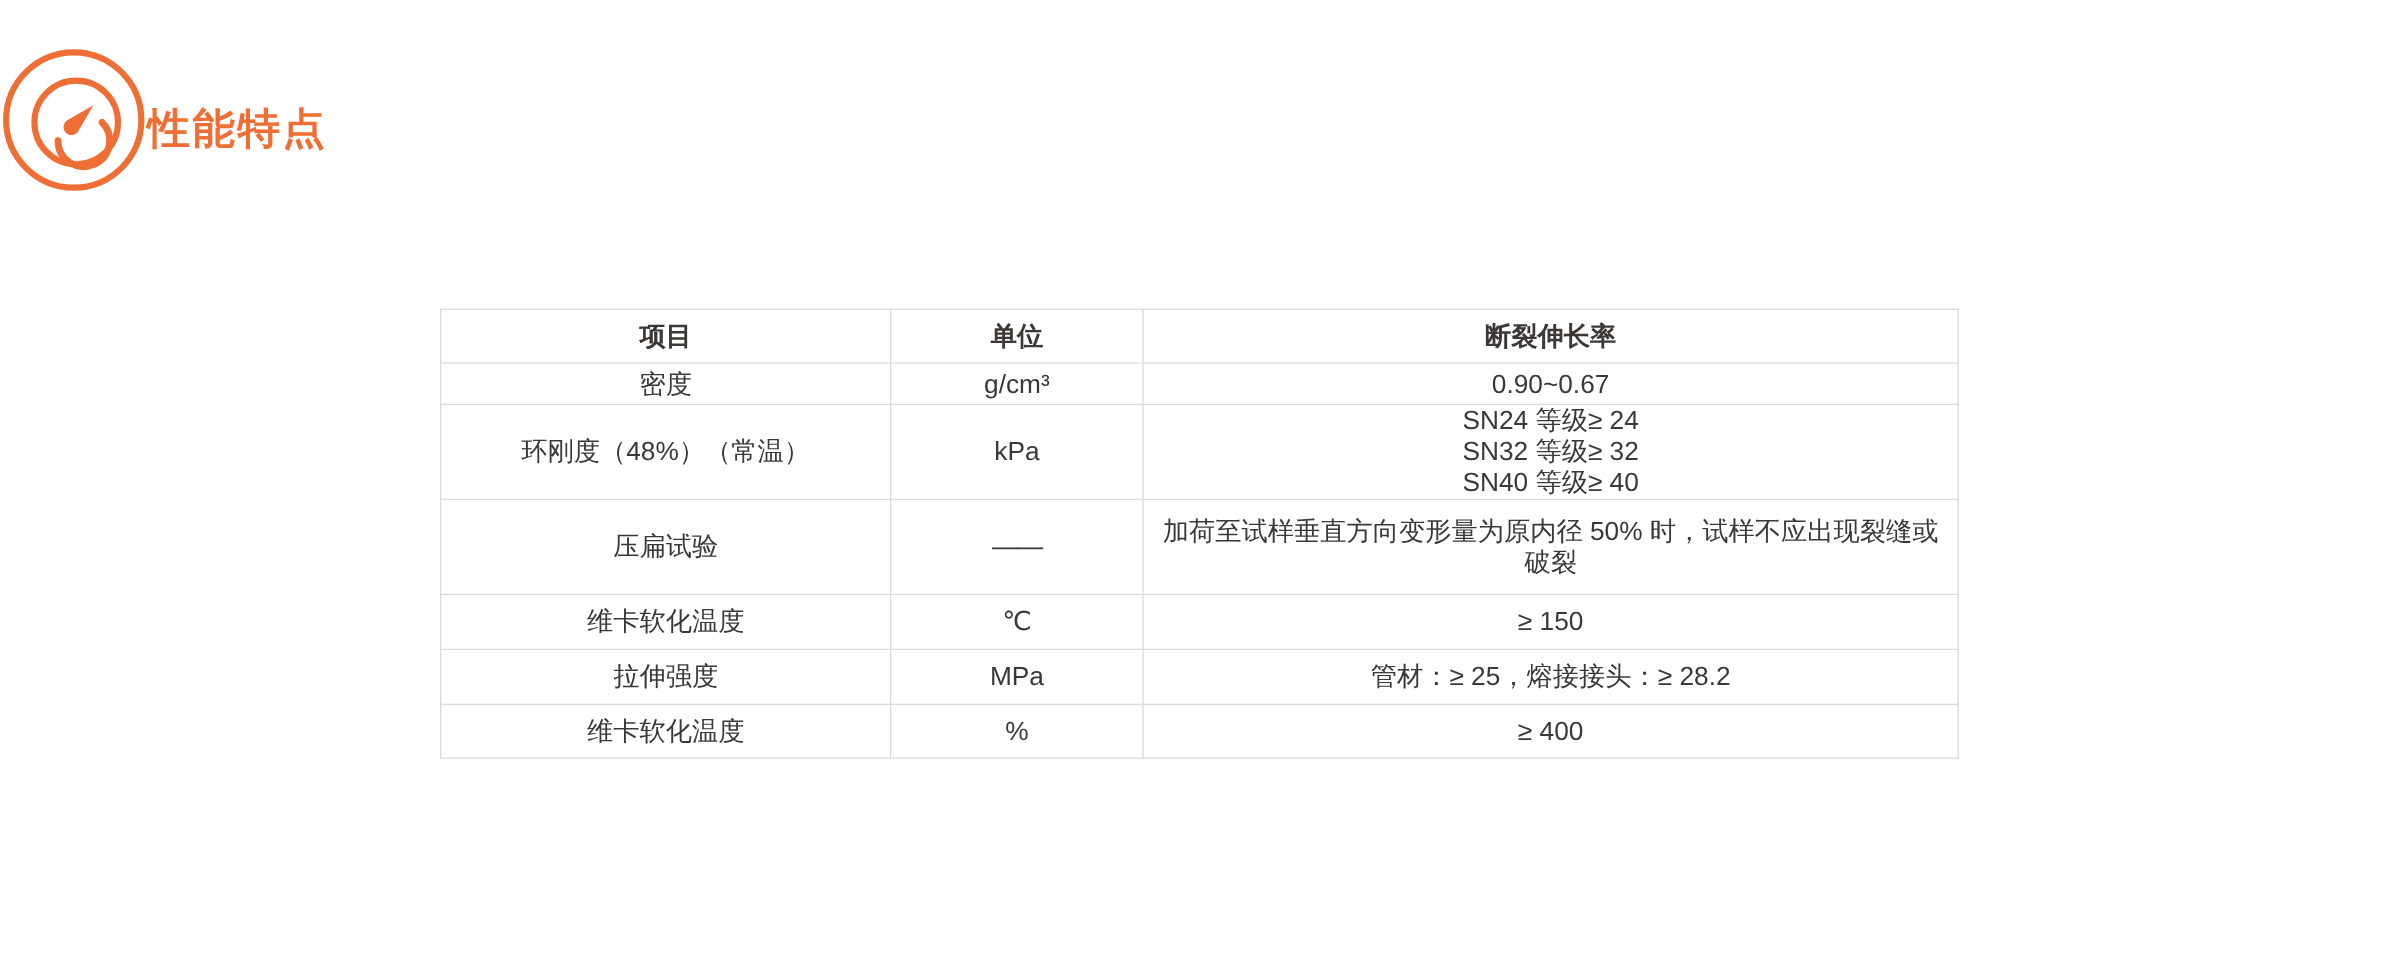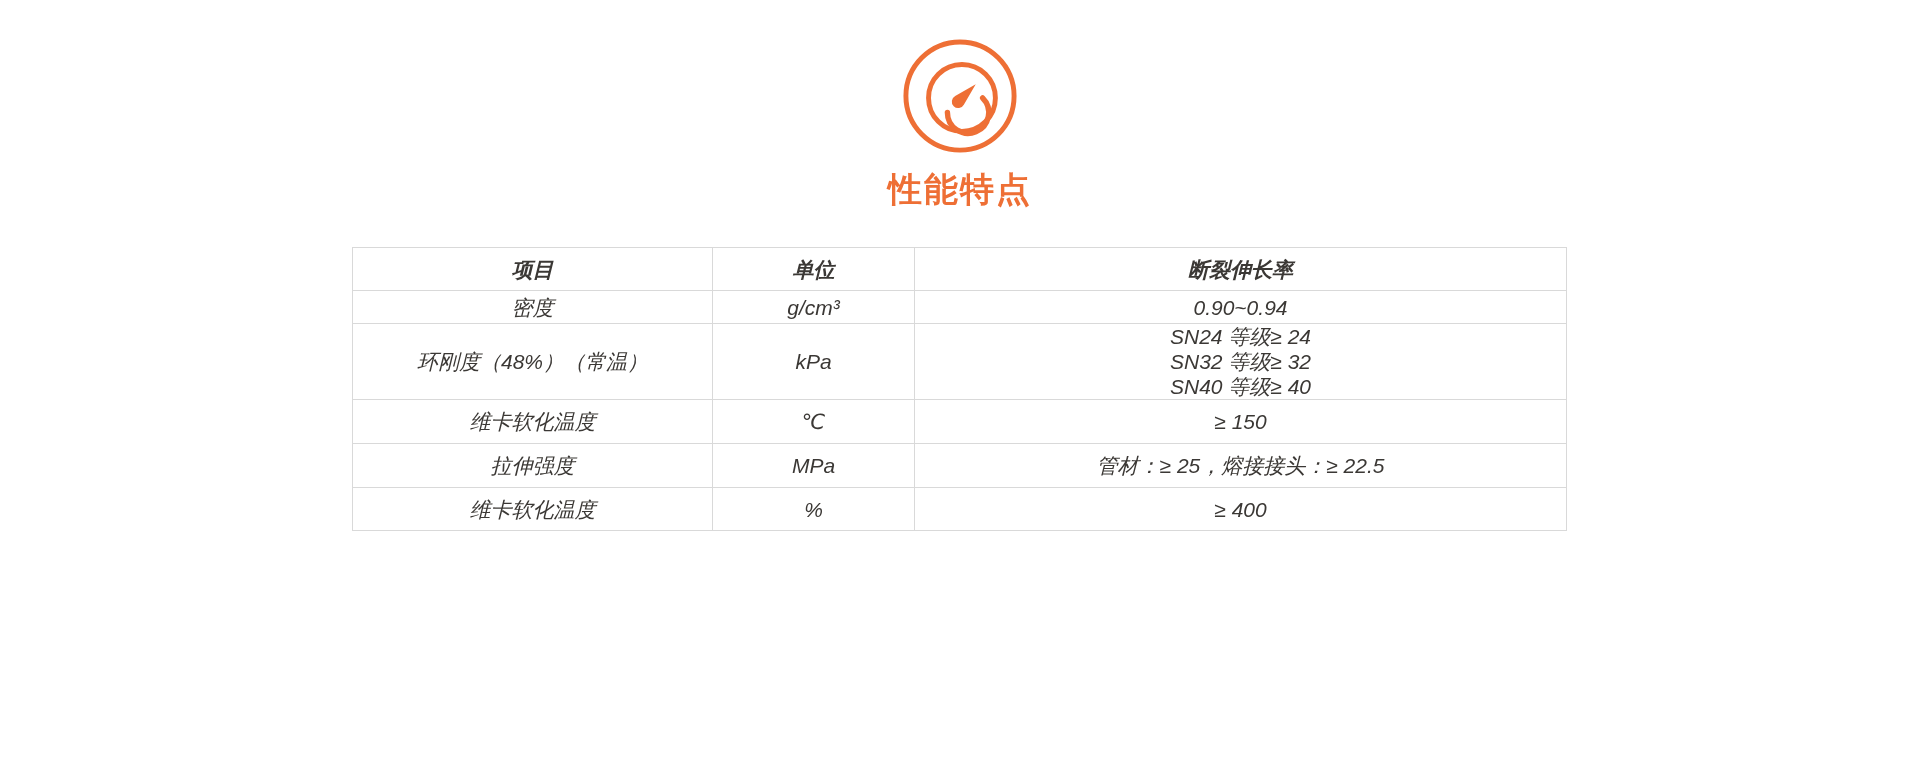--- a/index.html
+++ b/index.html
@@ -14,21 +14,21 @@
     height: 780px;
     background: #ffffff;
     overflow: hidden;
   }
   .section-header {
     position: absolute;
     top: 36px;
     left: 0;
     right: 0;
     display: flex;
-    flex-direction: column;
+    flex-direction: row;
     align-items: center;
   }
   .gauge-icon-wrap {
     width: 118px;
     height: 120px;
   }
   .section-title {
     margin-top: 14px;
     font-size: 34px;
     line-height: 38px;
@@ -41,21 +41,20 @@
     top: 247px;
     left: 352px;
     width: 1214px;
   }
   table.spec-table {
     border-collapse: collapse;
     table-layout: fixed;
     width: 1214px;
     font-size: 21px;
     color: #3B3835;
-    font-style: italic;
   }
   table.spec-table th,
   table.spec-table td {
     border: 1px solid #D9D9D9;
     text-align: center;
     vertical-align: middle;
     padding: 0 6px;
     line-height: 25px;
     white-space: pre-line;
     overflow: hidden;
@@ -101,38 +100,43 @@
         <tr>
           <th>项目</th>
           <th>单位</th>
           <th>断裂伸长率</th>
         </tr>
       </thead>
       <tbody>
         <tr class="h-45">
           <td>密度</td>
           <td>g/cm³</td>
-          <td>0.90~0.94</td>
+          <td>0.90~0.67</td>
         </tr>
         <tr class="h-76">
           <td>环刚度（48%）（常温）</td>
           <td>kPa</td>
           <td>SN24 等级≥ 24
 SN32 等级≥ 32
 SN40 等级≥ 40</td>
+        </tr>
+        <tr class="h-76">
+          <td>压扁试验</td>
+          <td class="unit-dash">——</td>
+          <td>加荷至试样垂直方向变形量为原内径 50% 时，试样不应出现裂缝或破裂</td>
         </tr>
         <tr class="h-44">
           <td>维卡软化温度</td>
           <td>℃</td>
           <td>≥ 150</td>
         </tr>
         <tr class="h-44">
           <td>拉伸强度</td>
           <td>MPa</td>
-          <td>管材：≥ 25，熔接接头：≥ 22.5</td>
+          <td>管材：≥ 25，熔接接头：≥ 28.2</td>
         </tr>
         <tr class="h-43">
           <td>维卡软化温度</td>
           <td>%</td>
           <td>≥ 400</td>
         </tr>
       </tbody>
     </table>
   </div>
 

